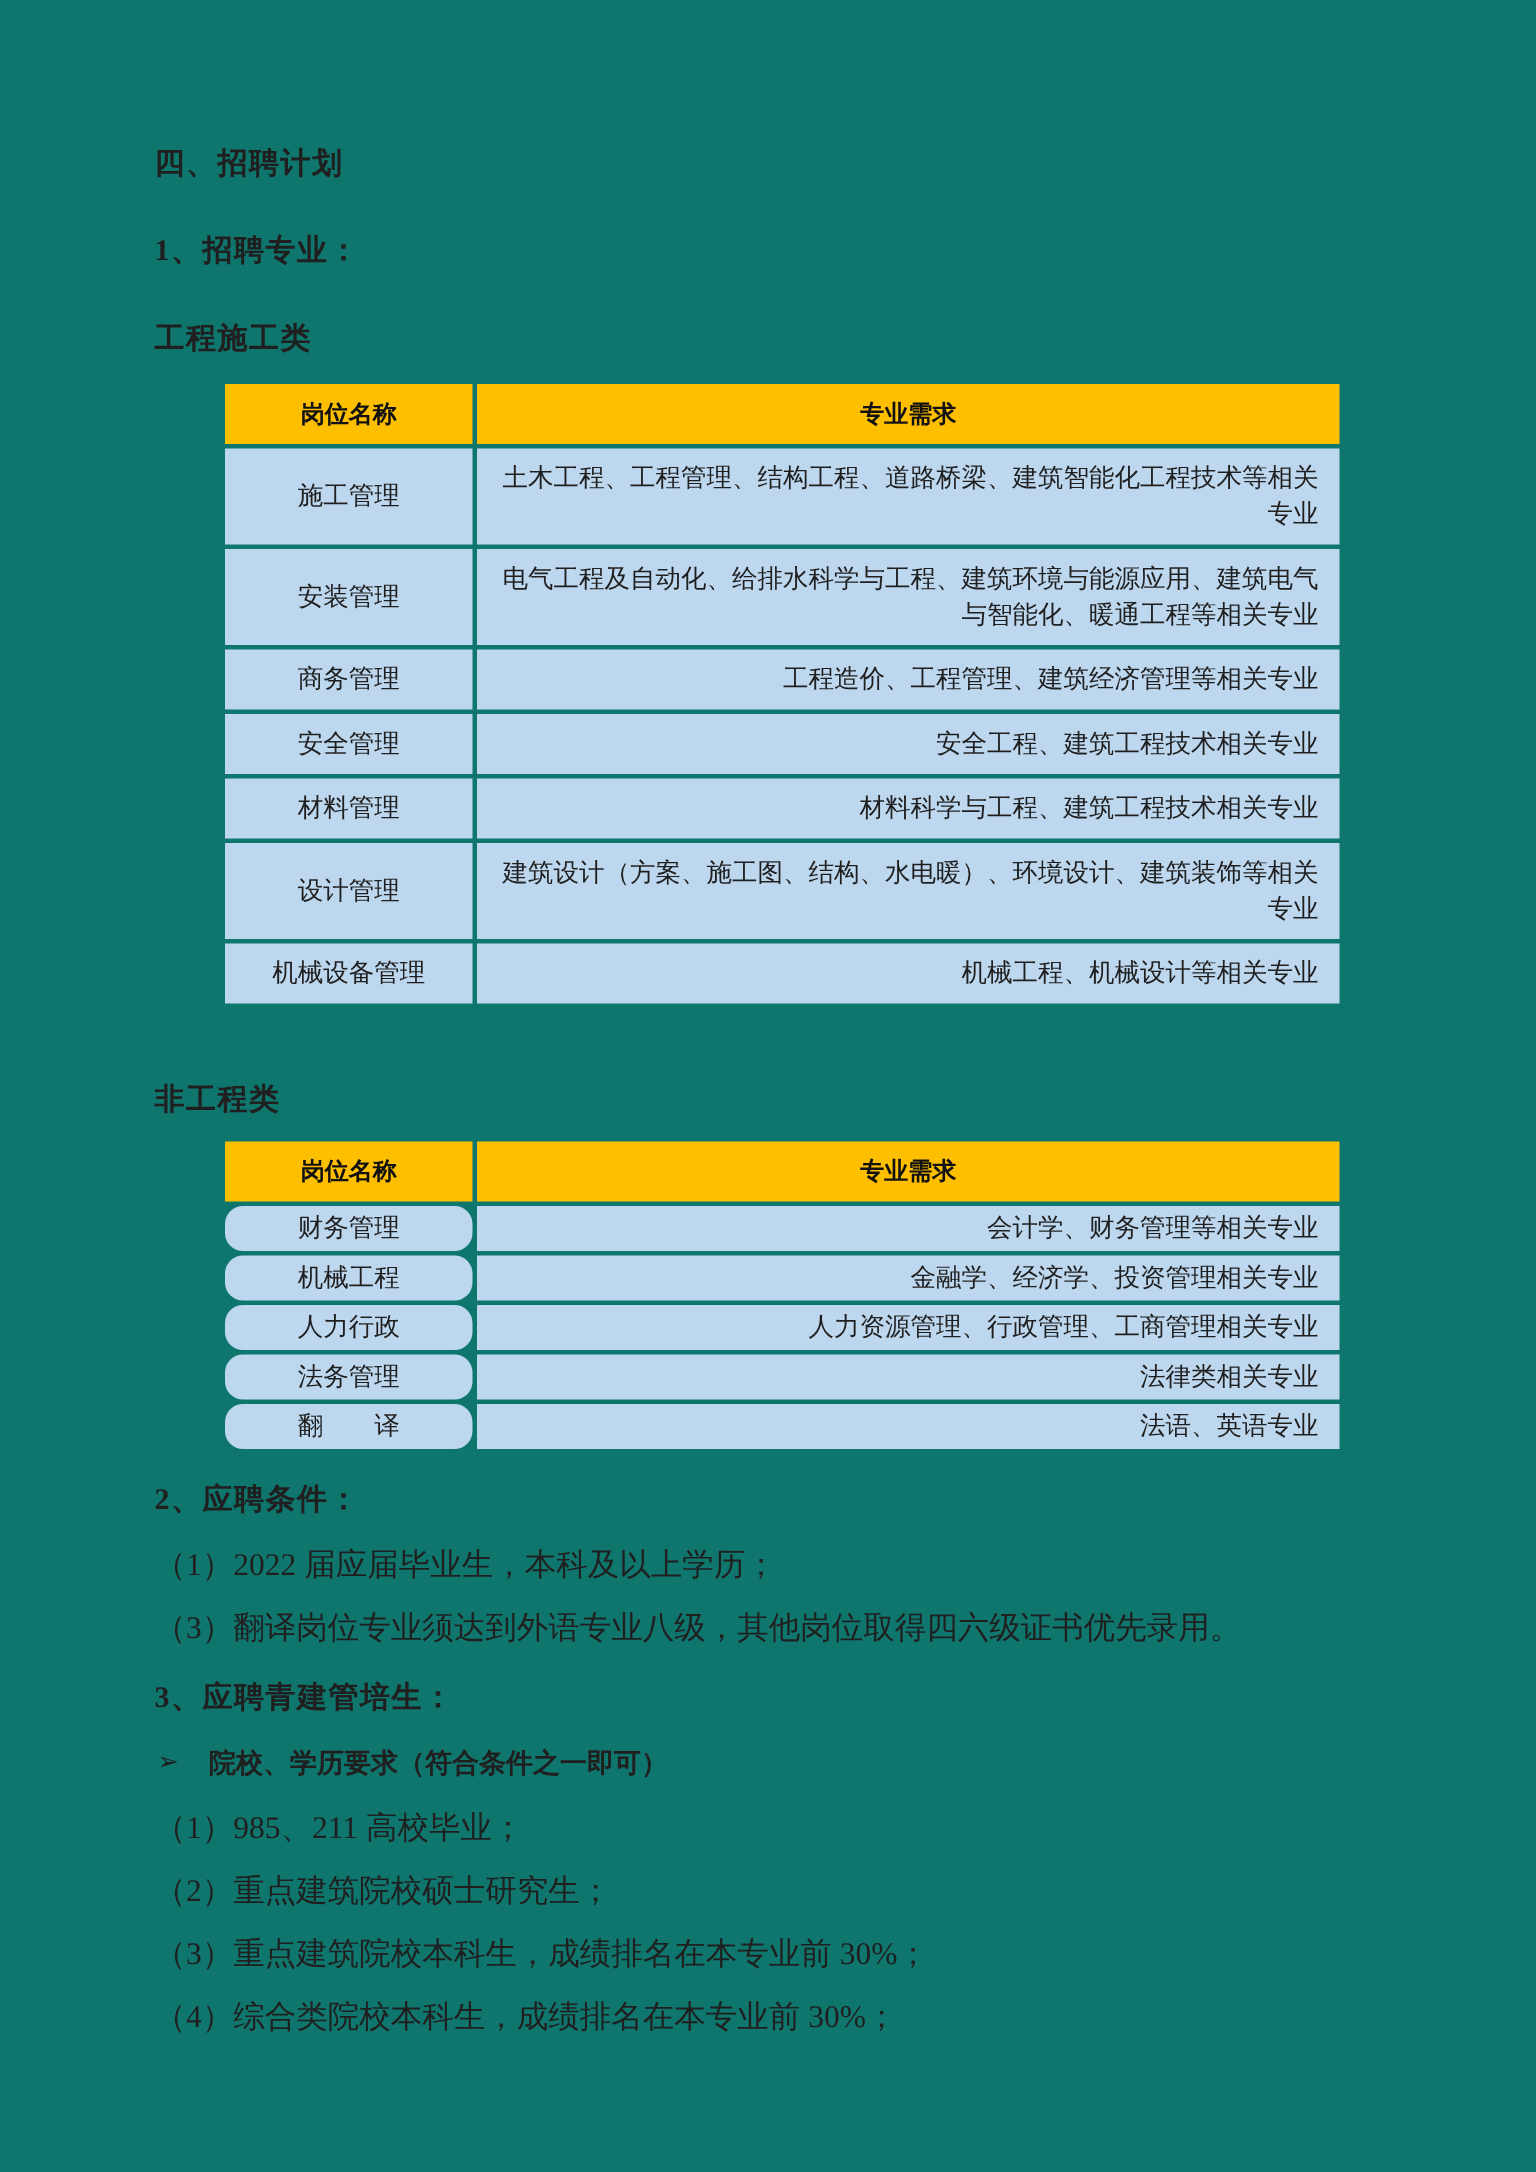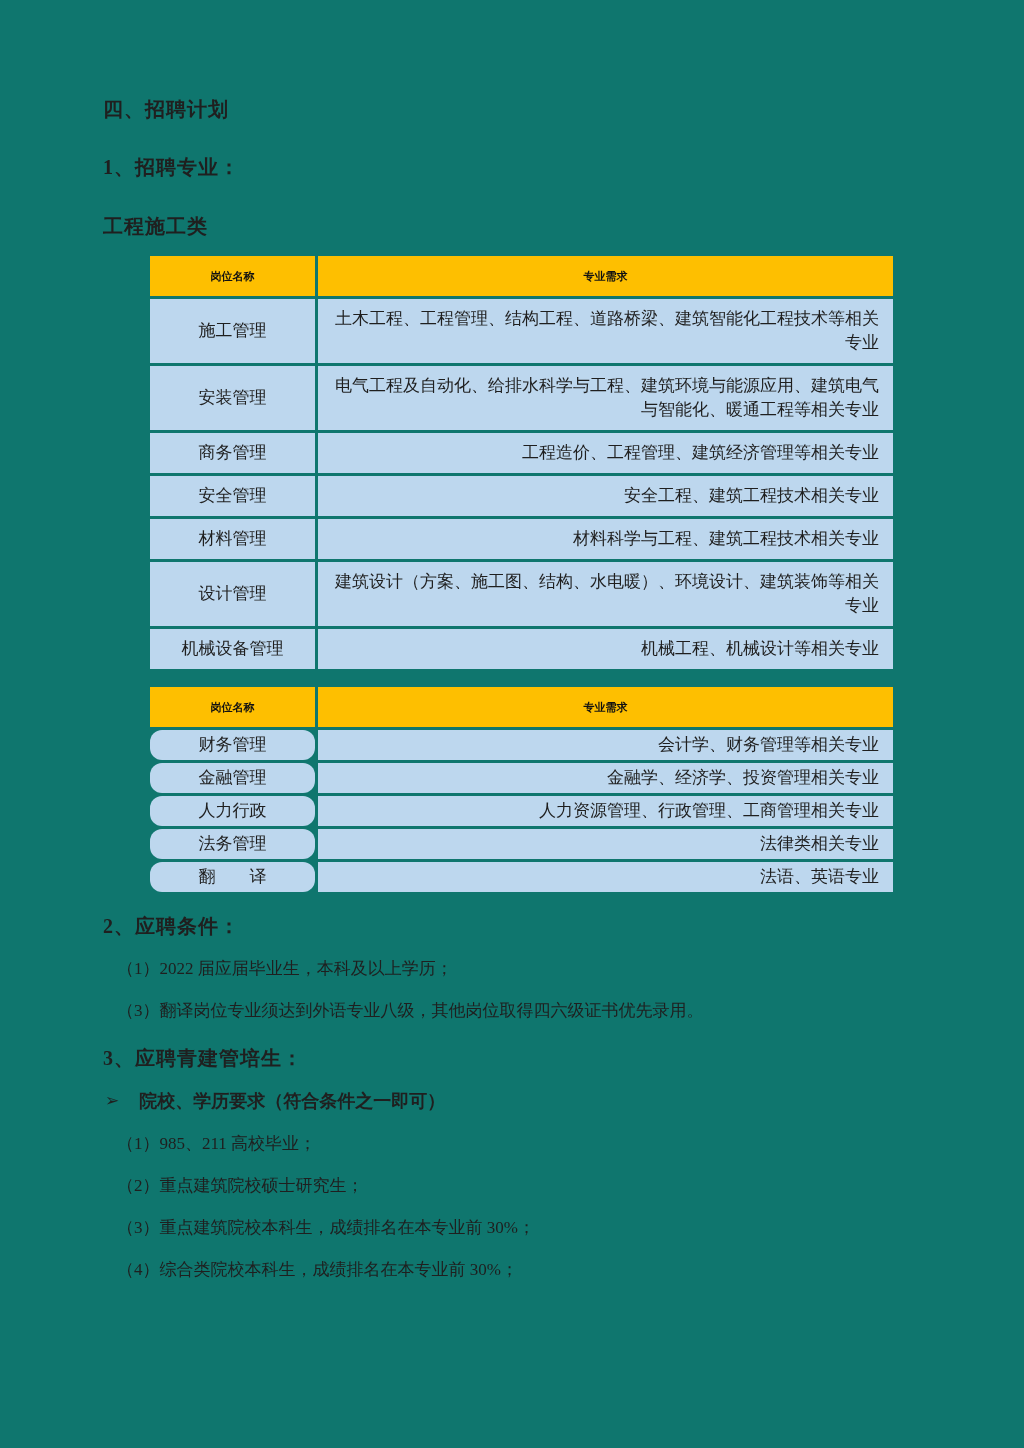--- a/index.html
+++ b/index.html
@@ -36,21 +36,21 @@
 
   table.doc-table {
     border-collapse: separate;
     border-spacing: 3px;
     table-layout: fixed;
     margin-left: 44px;
     width: 749px;
   }
   table.doc-table th {
     background: #FEBF00;
-    font-size: 11px;
+    font-size: 16px;
     font-weight: bold;
     text-align: center;
     vertical-align: middle;
     height: 36px;
     padding: 2px 4px;
     color: #111111;
   }
   table.doc-table td {
     background: #BDD7EE;
     font-size: 17px;
@@ -64,22 +64,22 @@
   td.majors-cell {
     text-align: right;
     padding: 8px 14px;
   }
   table.tight td.pos-cell   { padding: 3px 4px; border-radius: 12px; }
   table.tight td.majors-cell{ padding: 3px 14px; }
   .eng-table  { margin-top: 14px; }
   .non-table  { margin-top: 12px; }
 
   .para {
-    margin: 18px 0 0 14px;
-    font-size: 17px;
+    margin: 18px 0 0 0;
+    font-size: 21px;
     line-height: 24px;
   }
   .bullet-line {
     display: flex;
     align-items: baseline;
     gap: 20px;
     margin: 18px 0 0 2px;
     font-size: 18px;
     font-weight: bold;
     line-height: 24px;
@@ -137,39 +137,40 @@
         <td class="pos-cell">设计管理</td>
         <td class="majors-cell">建筑设计（方案、施工图、结构、水电暖）、环境设计、建筑装饰等相关专业</td>
       </tr>
       <tr>
         <td class="pos-cell">机械设备管理</td>
         <td class="majors-cell">机械工程、机械设计等相关专业</td>
       </tr>
     </tbody>
   </table>
 
+  <h3 class="h-main h-cat2">非工程类</h3>
 
   <table class="doc-table non-table tight">
     <colgroup>
         <col style="width:165px">
         <col>
       </colgroup>
     <thead>
       <tr>
         <th>岗位名称</th>
         <th>专业需求</th>
       </tr>
     </thead>
     <tbody>
       <tr>
         <td class="pos-cell">财务管理</td>
         <td class="majors-cell">会计学、财务管理等相关专业</td>
       </tr>
       <tr>
-        <td class="pos-cell">金融管理</td>
+        <td class="pos-cell">机械工程</td>
         <td class="majors-cell">金融学、经济学、投资管理相关专业</td>
       </tr>
       <tr>
         <td class="pos-cell">人力行政</td>
         <td class="majors-cell">人力资源管理、行政管理、工商管理相关专业</td>
       </tr>
       <tr>
         <td class="pos-cell">法务管理</td>
         <td class="majors-cell">法律类相关专业</td>
       </tr>

